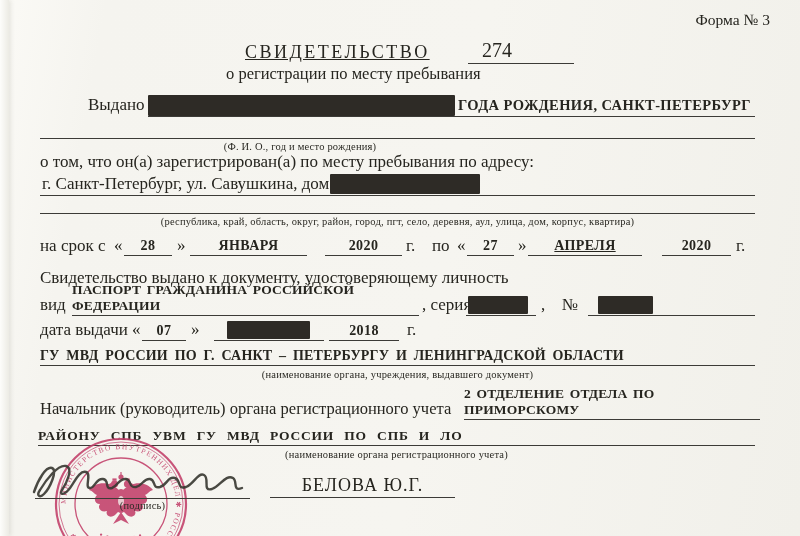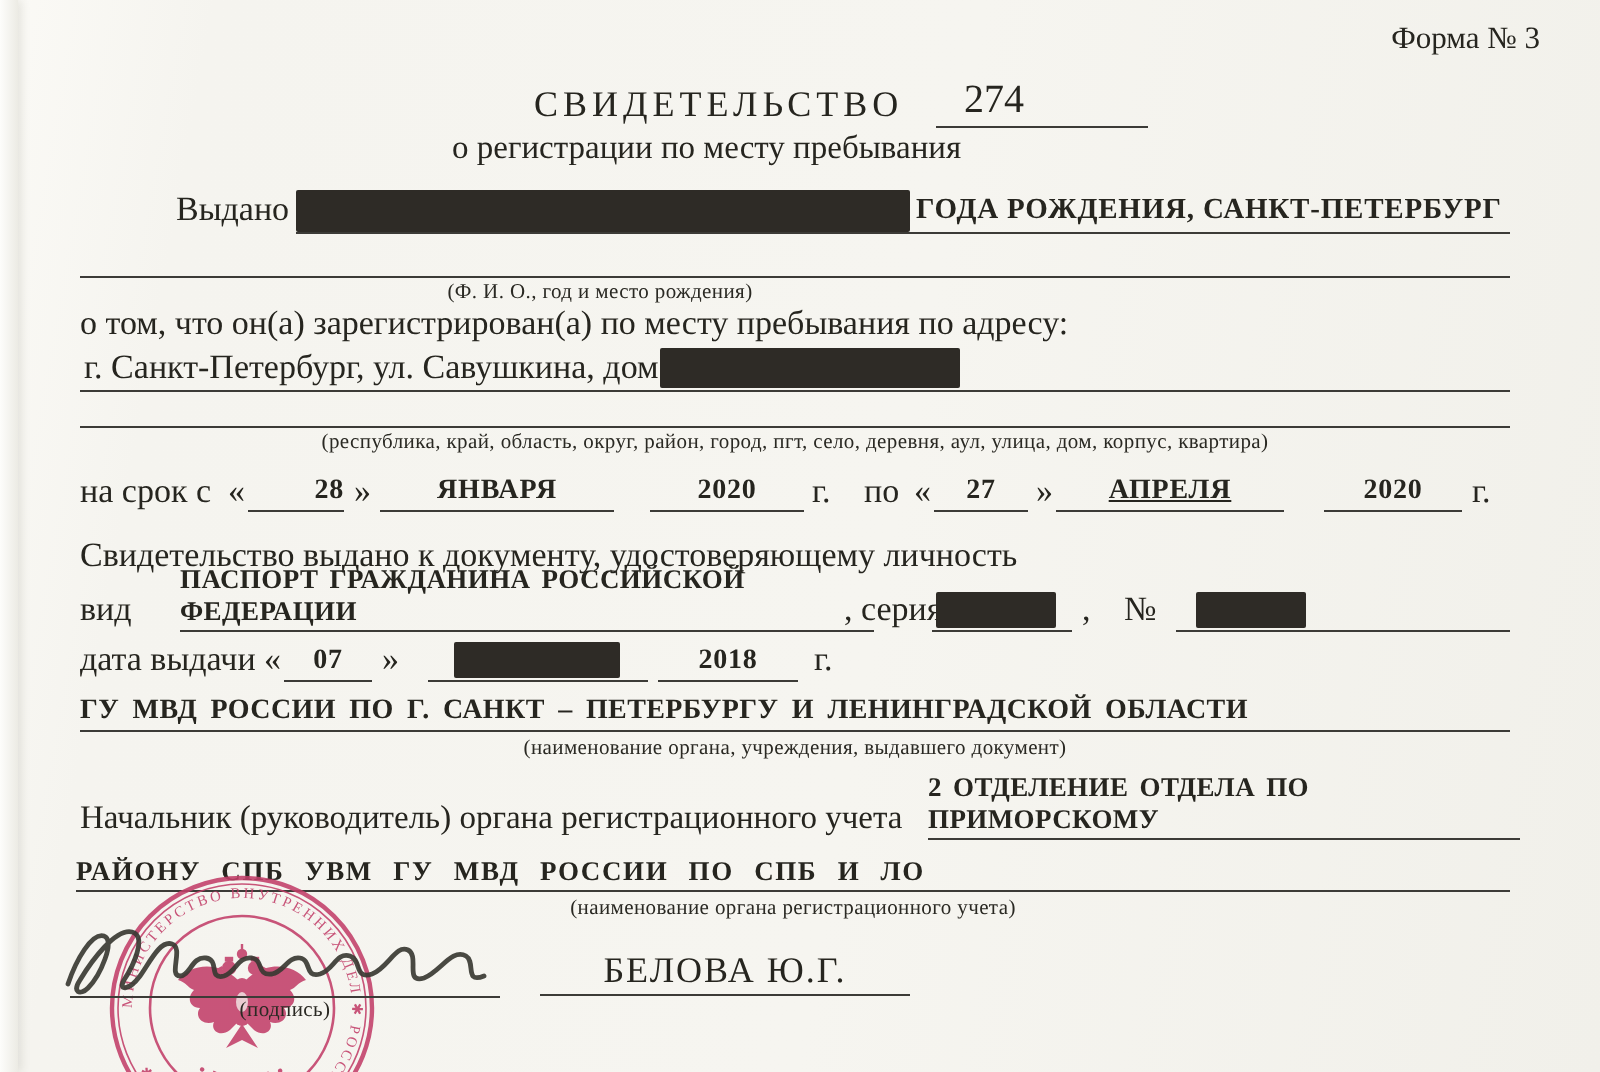--- a/index.html
+++ b/index.html
@@ -35,21 +35,21 @@
   .quote{font-size:17px;}
   svg{overflow:visible;}
 </style>
 </head>
 <body>
 
 <div class="doc">
 
   <div class="abs" style="right:30px;top:11px;font-size:15.5px;">Форма № 3</div>
 
-  <div class="abs title" style="left:267px;top:42px;">СВИДЕТЕЛЬСТВО</div>
+  <div class="abs title" style="left:245px;top:42px;text-decoration:underline;">СВИДЕТЕЛЬСТВО</div>
   <div class="blank" style="left:468px;top:44px;width:106px;height:20px;justify-content:flex-start;padding-left:14px;">
     <span style="font-size:20px;">274</span>
   </div>
   <div class="abs t16" style="left:226px;top:64px;">о регистрации по месту пребывания</div>
 
   <div class="abs t17" style="left:88px;top:95px;">Выдано</div>
   <div class="blank" style="left:148px;top:94px;width:607px;height:23px;justify-content:flex-start;">
     <span class="redact" style="left:0;top:1px;width:307px;height:21px;"></span>
     <span class="abs boldhead" style="left:310px;bottom:2px;">ГОДА РОЖДЕНИЯ, САНКТ-ПЕТЕРБУРГ</span>
   </div>
@@ -60,21 +60,21 @@
 
   <div class="blank" style="left:40px;top:174px;width:715px;height:22px;justify-content:flex-start;">
     <span class="abs t17" style="left:2px;bottom:1px;">г. Санкт-Петербург, ул. Савушкина, дом</span>
     <span class="redact" style="left:290px;top:0;width:150px;height:20px;"></span>
   </div>
   <div class="rule" style="left:40px;top:196px;width:715px;height:17px;"></div>
   <div class="caption" style="left:40px;top:216px;width:715px;">(республика, край, область, округ, район, город, пгт, село, деревня, аул, улица, дом, корпус, квартира)</div>
 
   <div class="abs t17" style="left:40px;top:236px;">на срок с</div>
   <div class="abs quote" style="left:114px;top:236px;">«</div>
-  <div class="blank" style="left:124px;top:236px;width:48px;height:20px;justify-content:flex-end;">
+  <div class="blank" style="left:124px;top:236px;width:48px;height:20px;">
       <span class="v">28</span>
     </div>
   <div class="abs quote" style="left:177px;top:236px;">»</div>
   <div class="blank" style="left:190px;top:236px;width:117px;height:20px;">
       <span class="v">ЯНВАРЯ</span>
     </div>
   <div class="blank" style="left:325px;top:236px;width:77px;height:20px;">
       <span class="v">2020</span>
     </div>
   <div class="abs t17" style="left:406px;top:236px;">г.</div>
@@ -88,21 +88,21 @@
       <span class="v">АПРЕЛЯ</span>
     </div>
   <div class="blank" style="left:662px;top:236px;width:69px;height:20px;">
       <span class="v">2020</span>
     </div>
   <div class="abs t17" style="left:736px;top:236px;">г.</div>
 
   <div class="abs t17" style="left:40px;top:268px;">Свидетельство выдано к документу, удостоверяющему личность</div>
 
   <div class="abs t17" style="left:40px;top:295px;">вид</div>
-  <div class="blank" style="left:90px;top:295px;width:347px;height:21px;justify-content:flex-end;">
+  <div class="blank" style="left:72px;top:295px;width:347px;height:21px;justify-content:flex-end;">
       <span class="vc">ПАСПОРТ ГРАЖДАНИНА РОССИЙСКОЙ ФЕДЕРАЦИИ</span>
     </div>
   <div class="abs t17" style="left:422px;top:295px;">, серия</div>
   <div class="blank" style="left:466px;top:295px;width:70px;height:21px;">
     <span class="redact" style="left:2px;top:1px;width:60px;height:18px;"></span>
   </div>
   <div class="abs t17" style="left:541px;top:295px;">,</div>
   <div class="abs t17" style="left:562px;top:295px;">№</div>
   <div class="blank" style="left:588px;top:295px;width:167px;height:21px;justify-content:flex-start;">
     <span class="redact" style="left:10px;top:1px;width:55px;height:18px;"></span>

